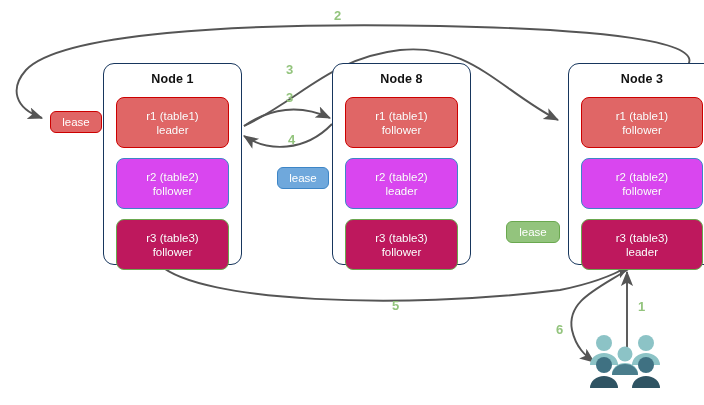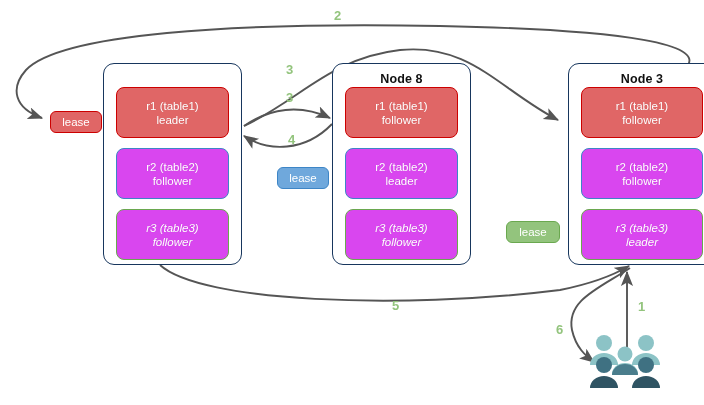--- a/index.html
+++ b/index.html
@@ -30,40 +30,40 @@
     top:8px;
     text-align:center;
     font-size:12.5px;
     font-weight:bold;
     color:#111111;
     letter-spacing:.1px;
   }
   .replicas{
     position:absolute;
     left:12px;right:12px;
-    top:23px;
+    top:33px;
   }
   .replica{
     box-sizing:border-box;
     height:51px;
     border-radius:8px;
     margin-bottom:10px;
     display:flex;
     flex-direction:column;
     align-items:center;
     justify-content:center;
     color:#ffffff;
     font-size:11.5px;
     line-height:14px;
     text-shadow:0 0 1px rgba(0,0,0,.12);
   }
   .replica .l1,.replica .l2{display:block;}
   .rep-red   {background:#e06666;border:1.4px solid #cc0000;}
   .rep-blue  {background:#d946ef;border:1.4px solid #3d85c6;}
-  .rep-green {background:#d946ef;border:1.4px solid #6aa84f;font-style:italic;}
+  .rep-green {background:#be185d;border:1.4px solid #6aa84f;}
 
   
   .lease{
     position:absolute;
     box-sizing:border-box;
     height:22px;
     border-radius:6px;
     display:flex;align-items:center;justify-content:center;
     color:#ffffff;
     font-size:11.5px;
@@ -107,20 +107,21 @@
     <path d="M 332,124 C 305,152 268,152 244,136" fill="none" stroke="#555555" stroke-width="1.9" marker-end="url(#ah)"></path>
 
     <path d="M 160,265 C 200,302 400,310 560,290 C 590,284 612,276 629,266" fill="none" stroke="#555555" stroke-width="1.9" marker-end="url(#ah)"></path>
 
     <path d="M 627,348 L 627,272" fill="none" stroke="#555555" stroke-width="1.9" marker-end="url(#ah)"></path>
 
     <path d="M 630,268 C 600,288 566,300 572,330 C 576,348 586,356 594,362" fill="none" stroke="#555555" stroke-width="1.9" marker-end="url(#ah)"></path>
   </svg>
 
   <div class="node" style="left:103px;top:63px;width:139px;height:202px;">
+    <div class="node-title">Node 1</div>
     <div class="replicas">
       <div class="replica rep-red">
         <span class="l1">r1 (table1)</span>
         <span class="l2">leader</span>
       </div>
       <div class="replica rep-blue">
         <span class="l1">r2 (table2)</span>
         <span class="l2">follower</span>
       </div>
       <div class="replica rep-green">

